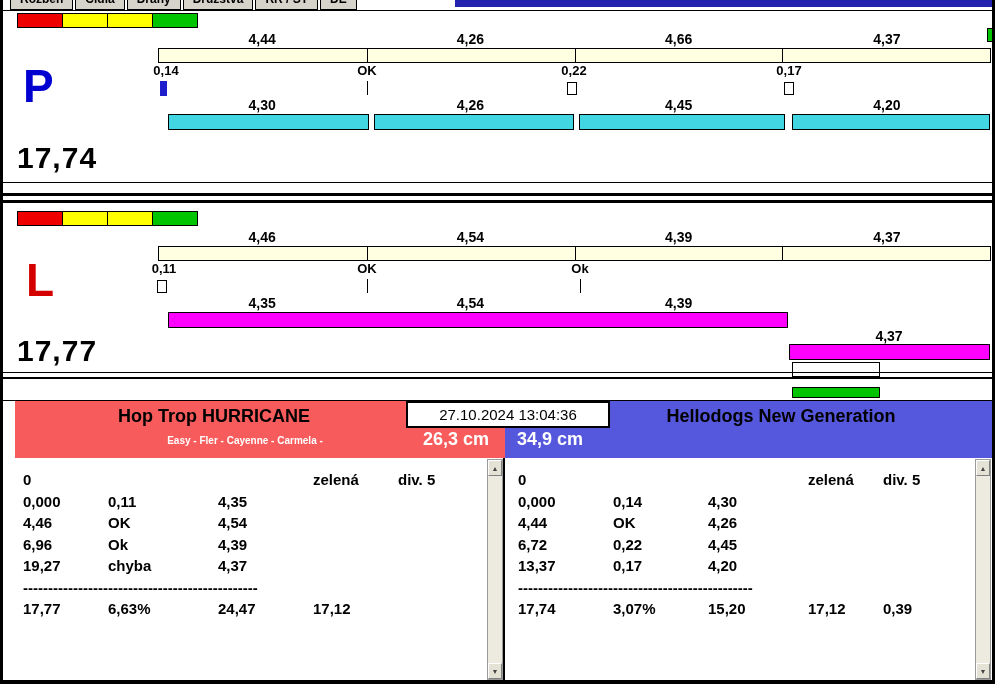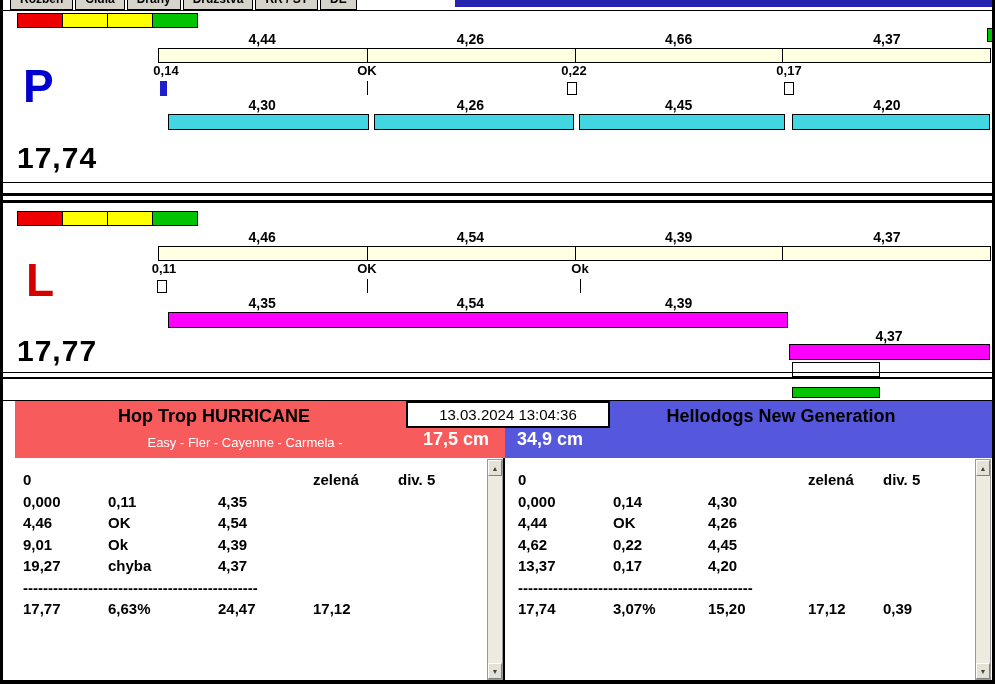--- a/index.html
+++ b/index.html
@@ -38,21 +38,21 @@
   .bar.whitebar{background:#fff;}
   .lane-letter{position:absolute; font-weight:bold; font-size:46px; line-height:44px;}
   .lane-letter.p{color:#0000D0;} .lane-letter.l{color:#D40000;}
   .lane-total{position:absolute; font-weight:bold; font-size:30px; letter-spacing:1px; color:#000;}
   .extra-time{position:absolute; transform:translateX(-50%); font-size:14px; font-weight:bold;}
   
   .team-header{position:absolute; top:401px; height:57px;}
   .team-header.lefth{left:12px; width:490px; background:#F85B5B;}
   .team-header.righth{left:502px; width:488px; background:#5557DD;}
   .team-title{position:absolute; top:5px; font-size:18px; font-weight:bold; color:#000; text-align:center;padding-left:7px;}
-  .team-dogs{position:absolute; top:34px; font-size:13px; font-weight:normal; color:#fff; text-align:center;}
+  .team-dogs{position:absolute; top:34px; font-size:10px; font-weight:bold; color:#fff; text-align:center;}
   .jump-height{position:absolute; top:28px; font-size:18px; font-weight:bold; color:#fff; white-space:nowrap;}
   .timestamp{position:absolute; left:403px; top:401px; width:204px; height:27px; background:#fff; border:2px solid #000;
              display:flex; align-items:center; justify-content:center; font-size:15px; color:#000; z-index:5;}
   .rtable{position:absolute; top:458px; height:223px; background:#fff; font-size:15px; font-weight:bold;
           line-height:21.5px; padding-top:11px; color:#000; overflow:hidden;}
   .rtable.left-table{left:12px; width:490px; border-right:2px solid #000; padding-left:8px;}
   .rtable.right-table{left:502px; width:488px; padding-left:13px;}
   .trow{display:grid;}
   .left-table .trow{grid-template-columns:85px 110px 95px 85px 1fr;}
   .right-table .trow{grid-template-columns:95px 95px 100px 75px 1fr;}
@@ -175,29 +175,29 @@
   <div class="lane-total" style="left:14px; top:334px">17,77</div>
 
   <div class="hline" style="top:372px"></div>
   <div class="hline" style="top:377px; height:2px"></div>
   <div class="bar greenbar" style="left:789px; top:387px; width:88px; height:11px"></div>
   <div class="hline" style="top:400px"></div>
 
   <div class="team-header lefth">
     <div class="team-title" style="left:0; width:391px">Hop Trop HURRICANE</div>
     <div class="team-dogs" style="left:0; width:460px">Easy - Fler - Cayenne - Carmela -</div>
-    <div class="jump-height" style="left:408px">17,5 cm</div>
+    <div class="jump-height" style="left:408px">26,3 cm</div>
   </div>
 
   <div class="team-header righth">
     <div class="jump-height" style="left:12px">34,9 cm</div>
     <div class="team-title" style="left:81px; width:383px">Hellodogs New Generation</div>
   </div>
 
-  <div class="timestamp">13.03.2024 13:04:36</div>
+  <div class="timestamp">27.10.2024 13:04:36</div>
 
   <div class="rtable left-table">
     <div class="trow">
       <span>0</span>
       <span></span>
       <span></span>
       <span>zelená</span>
       <span>div. 5</span>
     </div>
     <div class="trow">
@@ -208,21 +208,21 @@
       <span></span>
     </div>
     <div class="trow">
       <span>4,46</span>
       <span>OK</span>
       <span>4,54</span>
       <span></span>
       <span></span>
     </div>
     <div class="trow">
-      <span>9,01</span>
+      <span>6,96</span>
       <span>Ok</span>
       <span>4,39</span>
       <span></span>
       <span></span>
     </div>
     <div class="trow">
       <span>19,27</span>
       <span>chyba</span>
       <span>4,37</span>
       <span></span>
@@ -254,21 +254,21 @@
       <span></span>
     </div>
     <div class="trow">
       <span>4,44</span>
       <span>OK</span>
       <span>4,26</span>
       <span></span>
       <span></span>
     </div>
     <div class="trow">
-      <span>4,62</span>
+      <span>6,72</span>
       <span>0,22</span>
       <span>4,45</span>
       <span></span>
       <span></span>
     </div>
     <div class="trow">
       <span>13,37</span>
       <span>0,17</span>
       <span>4,20</span>
       <span></span>

